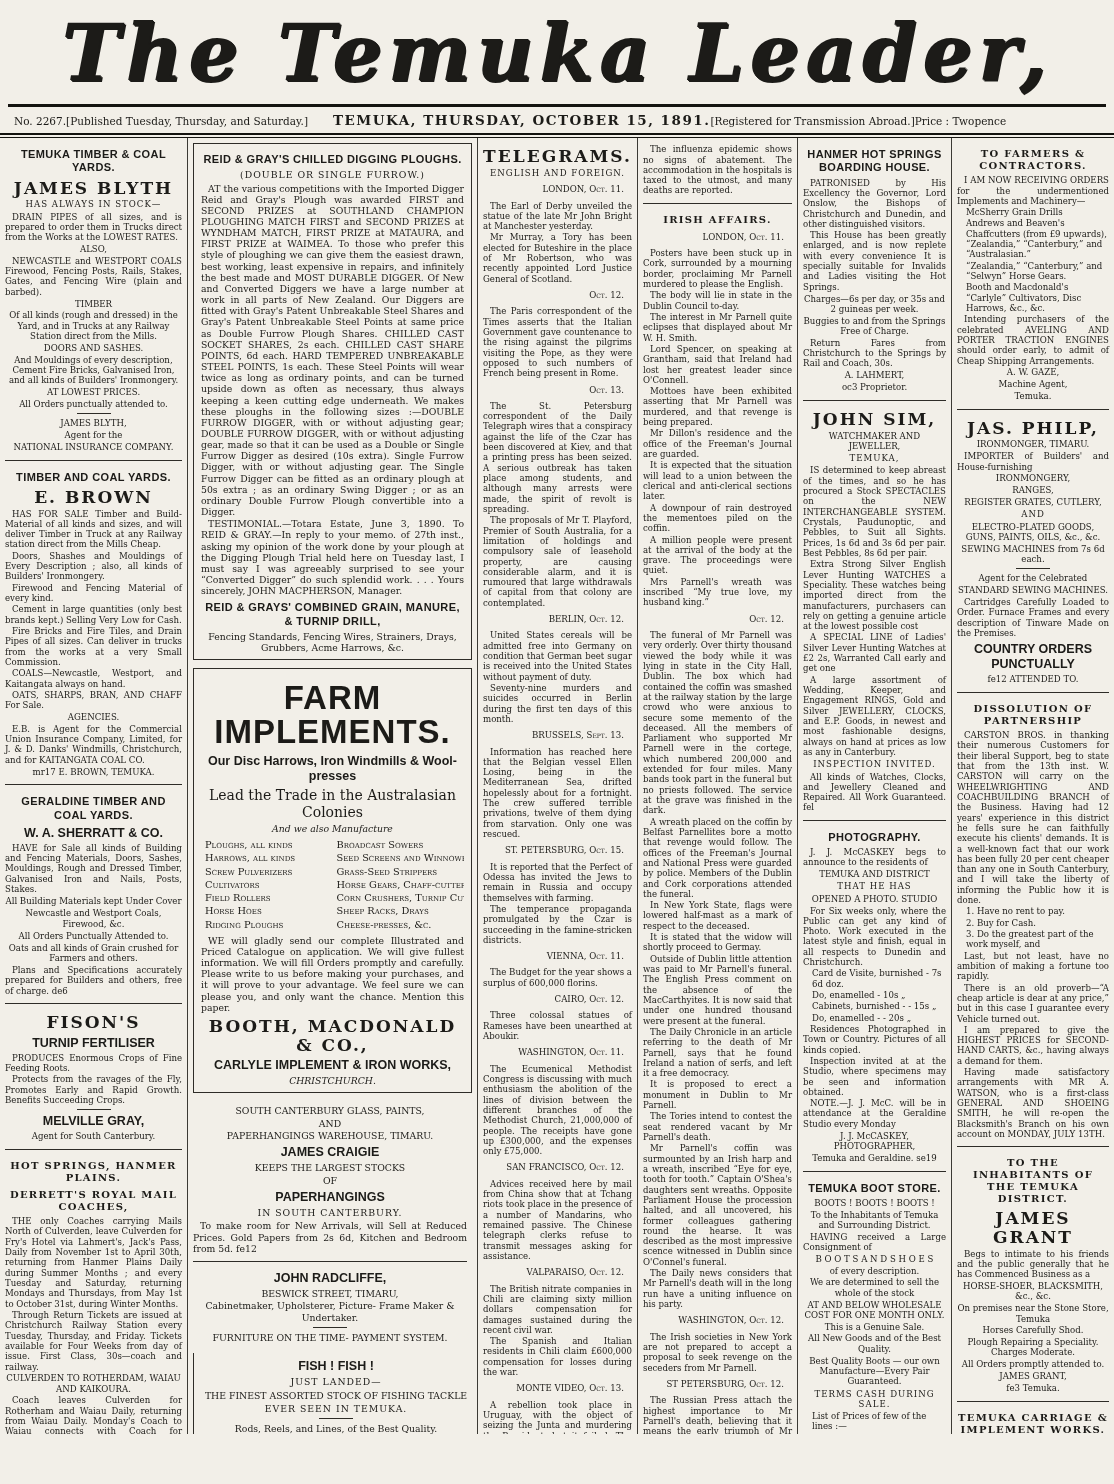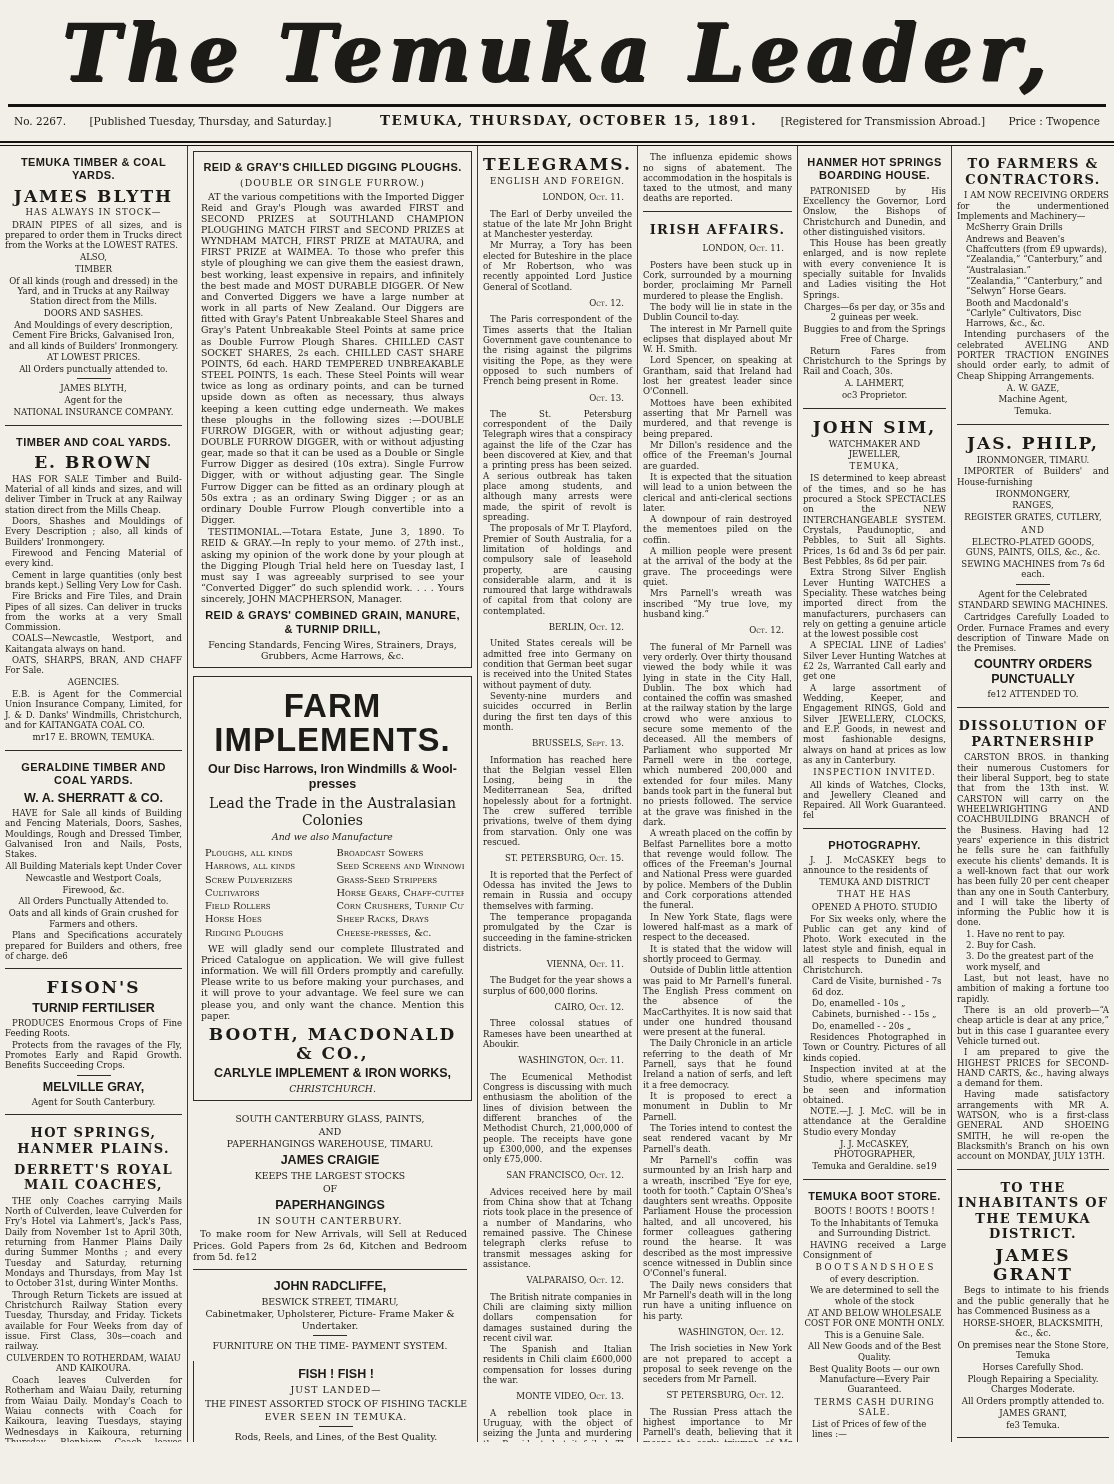--- a/index.html
+++ b/index.html
@@ -12,22 +12,22 @@
   }
   .masthead{text-align:center;padding:14px 0 4px;}
   .mast-title{
     font-family:"DejaVu Serif",serif;font-weight:bold;font-style:italic;
     font-size:78px;line-height:1.0;letter-spacing:6px;
     text-shadow:1px 1px 0 #1c1b18, 2px 2px 0 #1c1b18;
     white-space:nowrap;
   }
   .rule-thick{border-top:3px solid #14130f;margin:8px 8px 0;}
   .date-row{
-    display:flex;justify-content:space-between;align-items:baseline;
-    padding:5px 14px 12px;font-size:10.5px;white-space:nowrap;
+    display:flex;align-items:baseline;
+    padding:5px 14px 4px;font-size:10.5px;white-space:nowrap;
   }
   .date-mid{font-weight:bold;font-size:13.5px;letter-spacing:1.5px;margin-left:25px;}
   .rule-double{border-top:2px solid #14130f;border-bottom:1px solid #14130f;height:2px;margin:1px 0 0;}
   .page-cols{display:flex;height:1296px;overflow:hidden;}
   .col{box-sizing:border-box;overflow:hidden;padding:3px 5px;border-right:1px solid #3c3a34;}
   .col:last-child{border-right:none;}
   .col-0{width:188px;}
   .col-1{width:290px;font-size:9.3px;}
   .col-2{width:160px;}
   .col-3{width:160px;}
@@ -47,21 +47,21 @@
        text-align:center;letter-spacing:.4px;margin:5px 0 3px;}
   .b-hb{font-family:"Liberation Sans","DejaVu Sans",sans-serif;font-weight:bold;font-size:12.5px;
        text-align:center;margin:4px 0 2px;}
   .b-H{font-family:"DejaVu Serif",serif;font-weight:bold;font-size:17px;
        text-align:center;letter-spacing:2px;margin:4px 0 2px;line-height:1.1;}
   .b-HH{font-family:"Liberation Sans","DejaVu Sans",sans-serif;font-weight:bold;font-size:33px;
        text-align:center;letter-spacing:1px;margin:8px 0 2px;line-height:1.05;}
   .b-m{font-size:14px;text-align:center;margin:3px 0;}
   .b-i{font-style:italic;text-align:center;margin:2px 0;}
   .b-s{text-align:center;font-variant:small-caps;letter-spacing:1px;margin:2px 0;}
-  .b-sc{font-weight:bold;font-size:13px;text-align:center;letter-spacing:1.3px;margin:5px 0 3px;}
+  .b-sc{font-weight:bold;font-size:10px;text-align:center;letter-spacing:1.3px;margin:5px 0 3px;}
   .b-r{width:34px;border-top:1px solid #2e2c27;margin:4px auto;}
   .b-cols2{display:flex;margin:3px 0;font-variant:small-caps;font-size:9.8px;}
   .cols2-col{flex:1;min-width:0;}
   .cols2-item{margin:1.5px 0 1.5px 4px;white-space:nowrap;overflow:hidden;}
 </style>
 </head>
 <body>
 
 <div class="masthead">
   <div class="mast-title">The Temuka Leader,</div>
@@ -77,20 +77,21 @@
 <div class="rule-double"></div>
 
 <div class="page-cols">
   <div class="col col-0">
       <div class="article">
         <div class="b-h">TEMUKA TIMBER &amp; COAL YARDS.</div>
         <div class="b-H">JAMES BLYTH</div>
         <div class="b-s">HAS ALWAYS IN STOCK—</div>
         <div class="b-p">DRAIN PIPES of all sizes, and is prepared to order them in Trucks direct from the Works at the LOWEST RATES.</div>
         <div class="b-c">ALSO,</div>
+        <div class="b-p">NEWCASTLE and WESTPORT COALS Firewood, Fencing Posts, Rails, Stakes, Gates, and Fencing Wire (plain and barbed).</div>
         <div class="b-c">TIMBER</div>
         <div class="b-c">Of all kinds (rough and dressed) in the Yard, and in Trucks at any Railway Station direct from the Mills.</div>
         <div class="b-c">DOORS AND SASHES.</div>
         <div class="b-c">And Mouldings of every description, Cement Fire Bricks, Galvanised Iron, and all kinds of Builders' Ironmongery.</div>
         <div class="b-c">AT LOWEST PRICES.</div>
         <div class="b-c">All Orders punctually attended to.</div>
         <div class="b-r"></div>
         <div class="b-c">JAMES BLYTH,</div>
         <div class="b-c">Agent for the</div>
         <div class="b-c">NATIONAL INSURANCE COMPANY.</div>

